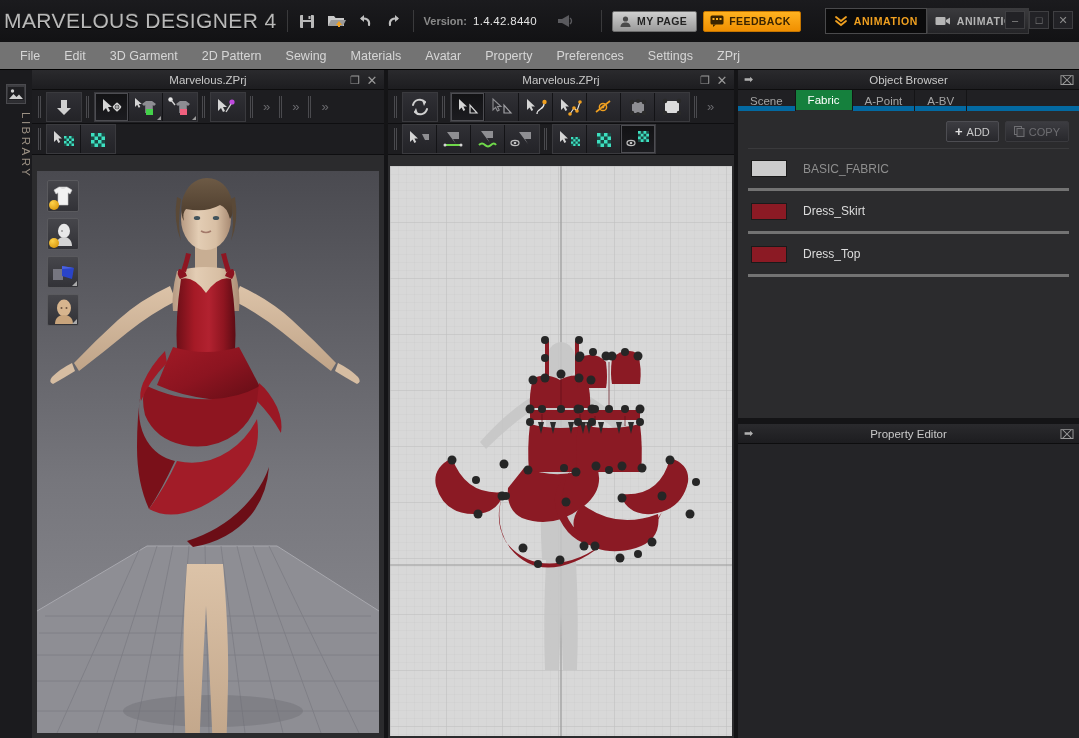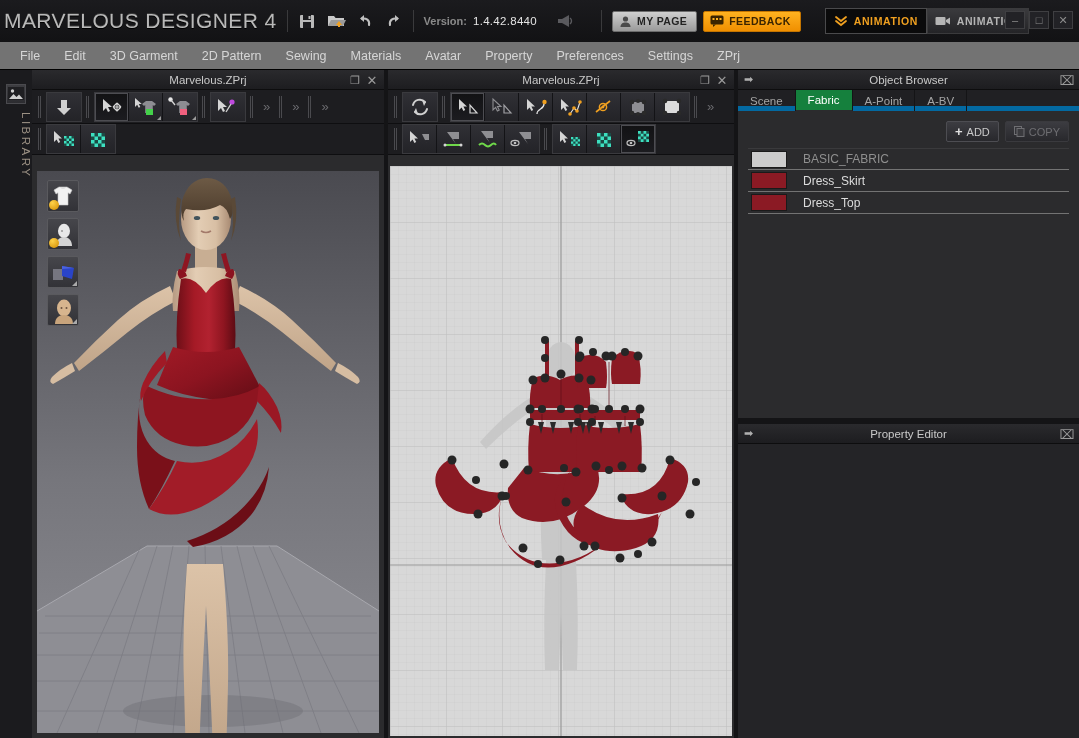--- a/index.html
+++ b/index.html
@@ -159,22 +159,22 @@
 
   .ob-actions { display: flex; justify-content: flex-end; gap: 6px; padding: 10px 10px 6px 0; }
   .ob-btn {
     height: 21px; min-width: 48px; padding: 0 8px; display: flex; align-items: center; gap: 4px;
     background: linear-gradient(#3c3c41,#28282c); border: 1px solid #4d4d52;
     color: #c9c9c9; font-size: 11px; cursor: pointer; border-radius: 2px;
   }
   .ob-btn.dim { color: #6e6e72; border-color: #3a3a3e; }
 
   .fab-row {
-    height: 22px; display: flex; align-items: center;
-    border-bottom: 1px solid #737373; margin: 0 10px; padding-left: 3px; cursor: pointer;
+    height: 43px; display: flex; align-items: center;
+    border-bottom: 3px solid #737373; margin: 0 10px; padding-left: 3px; cursor: pointer;
   }
   .fab-row:first-of-type { border-top: 1px solid #3a3a3c; }
   .swatch { width: 36px; height: 17px; border: 1px solid #1a1a1a; flex: none; }
   .fab-name { margin-left: 16px; font-size: 12px; color: #dcdcdc; }
   .fab-name.dim { color: #8f8f8f; }
 </style>
 </head>
 <body>
 
 <div id="app">

